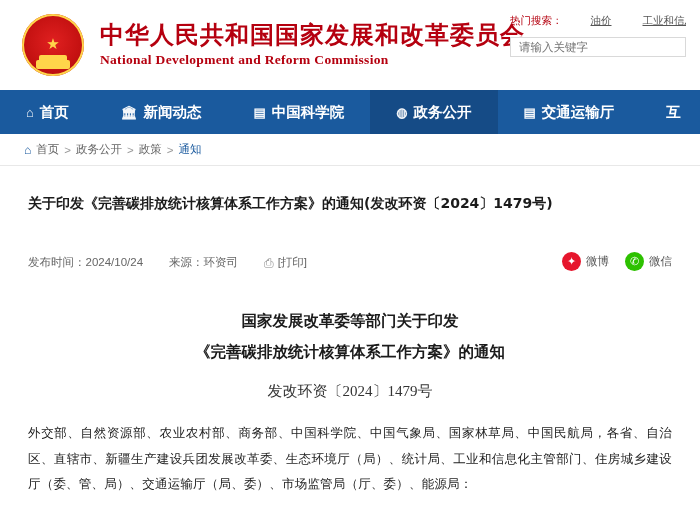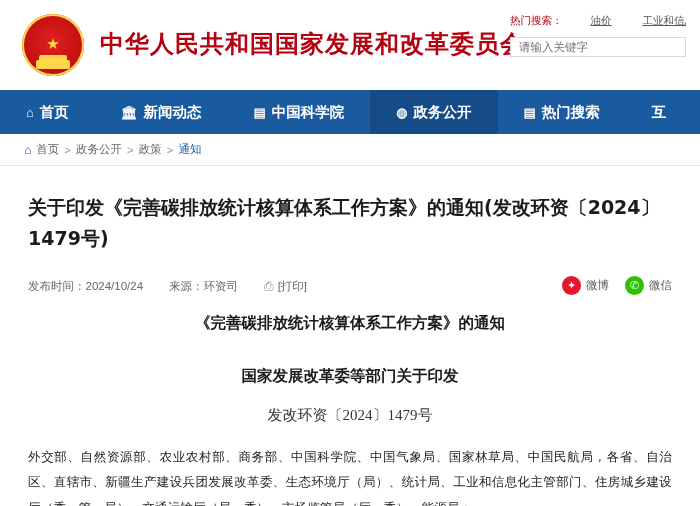--- a/index.html
+++ b/index.html
@@ -155,28 +155,28 @@
   .breadcrumb .home-ico { color: #1a5a9e; font-size: 12px; }
   .breadcrumb a { color: #666; text-decoration: none; }
   .breadcrumb .sep { color: #999; }
   .breadcrumb .cur { color: #1a5a9e; font-weight: normal; }
 
   
   .article {
     padding: 26px 28px 0 28px;
   }
   .doc-title {
-    font-size: 19px;
+    font-size: 14px;
     font-weight: bold;
     color: #1b1b1b;
     line-height: 1.65;
     font-family: "DejaVu Sans", "Liberation Sans", sans-serif;
   }
   .meta-row {
-    margin-top: 24px;
+    margin-top: 40px;
     display: flex;
     align-items: center;
     font-size: 11.5px;
     color: #666;
     position: relative;
     padding-bottom: 14px;
   }
   .meta-item { margin-right: 26px; }
   .print-btn {
     display: flex;
@@ -240,20 +240,21 @@
 </head>
 <body>
 
 <div class="header">
   <div class="emblem">
     <span class="star">★</span>
     <span class="gear"></span>
   </div>
   <div class="title-block">
     <div class="title-cn">中华人民共和国国家发展和改革委员会</div>
+    <div class="title-en">National Development and Reform Commission</div>
   </div>
 
   <div class="header-right">
     <div class="hot-row">
       <span class="hot-label">热门搜索：</span>
       <span class="hot-item">油价</span>
       <span class="hot-item">工业和信息化主管部门</span>
     </div>
     <div class="search-box">
       <input type="text" placeholder="请输入关键字" style="">
@@ -273,21 +274,21 @@
   <div class="nav-item">
     <span class="nav-icon">▤</span>
     <span>中国科学院</span>
   </div>
   <div class="nav-item active">
     <span class="nav-icon">◍</span>
     <span>政务公开</span>
   </div>
   <div class="nav-item">
     <span class="nav-icon">▤</span>
-    <span>热门搜索</span>
+    <span>交通运输厅</span>
   </div>
   <div class="nav-item partial">
     <span>互</span>
   </div>
 </div>
 
 <div class="breadcrumb">
   <span class="home-ico">⌂</span>
   <a href="#">首页</a>
   <span class="sep">&gt;</span>
@@ -318,19 +319,19 @@
         <span class="dot weibo">✦</span>
         <span>微博</span>
       </span>
       <span class="share">
         <span class="dot weixin">✆</span>
         <span>微信</span>
       </span>
     </span>
   </div>
 
+  <div class="body-title">国家发展改革委等部门关于印发</div>
   <div class="body-title" style="margin-top:0">《完善碳排放统计核算体系工作方案》的通知</div>
-  <div class="body-title">国家发展改革委等部门关于印发</div>
 
   <div class="doc-number">发改环资〔2024〕1479号</div>
 
   <div class="para">外交部、自然资源部、农业农村部、商务部、中国科学院、中国气象局、国家林草局、中国民航局，各省、自治区、直辖市、新疆生产建设兵团发展改革委、生态环境厅（局）、统计局、工业和信息化主管部门、住房城乡建设厅（委、管、局）、交通运输厅（局、委）、市场监管局（厅、委）、能源局：</div>
 </div>
 
 </body></html>

